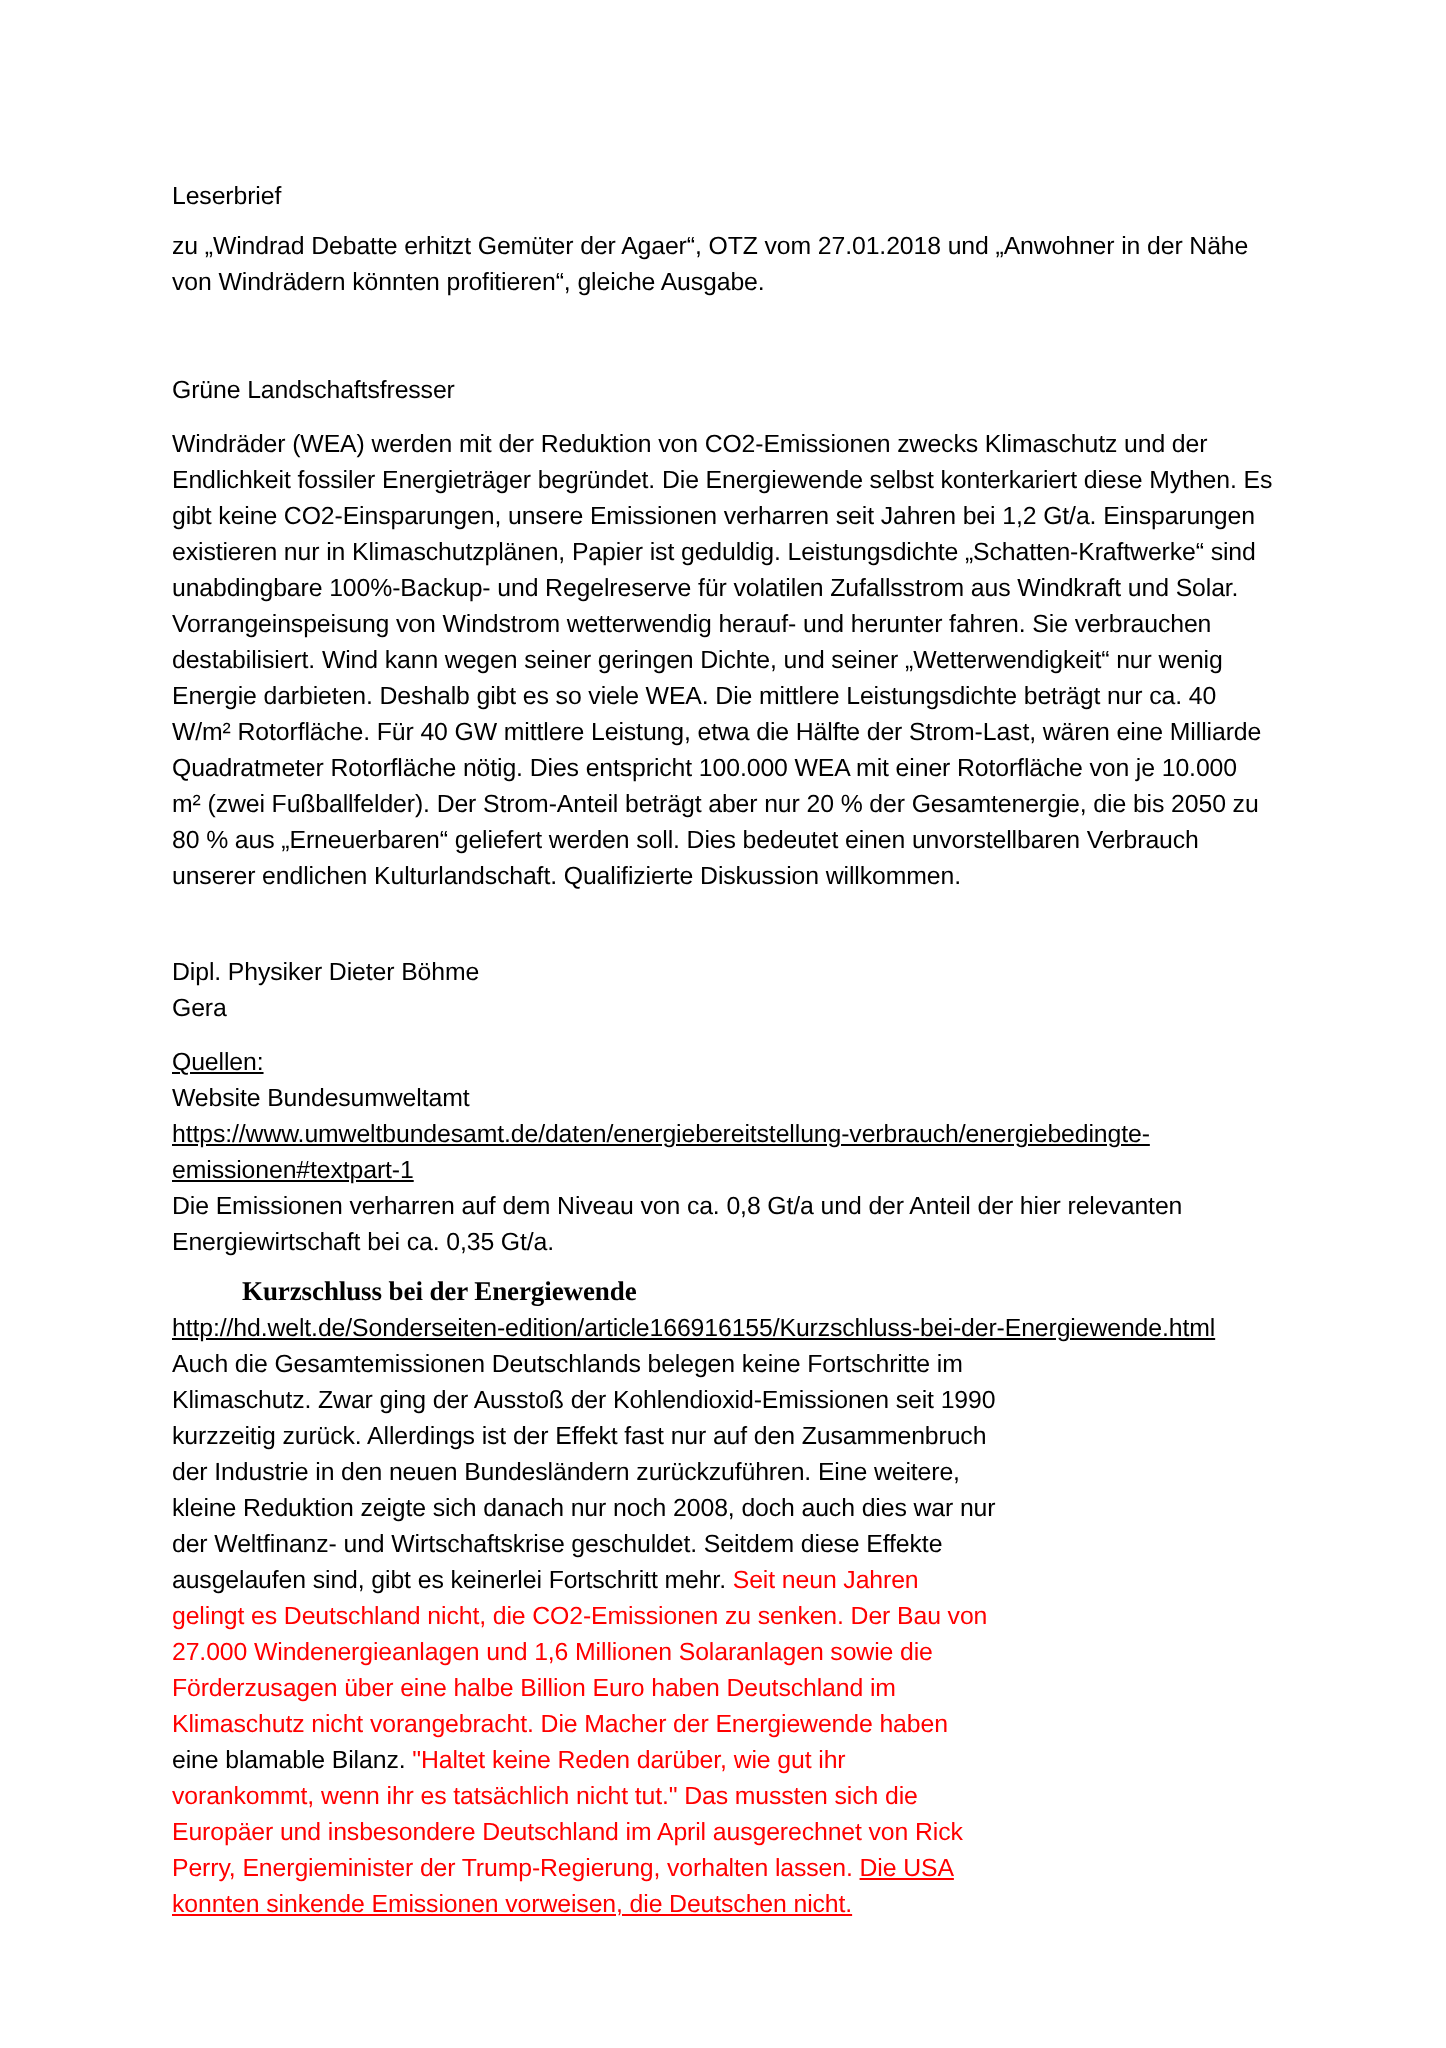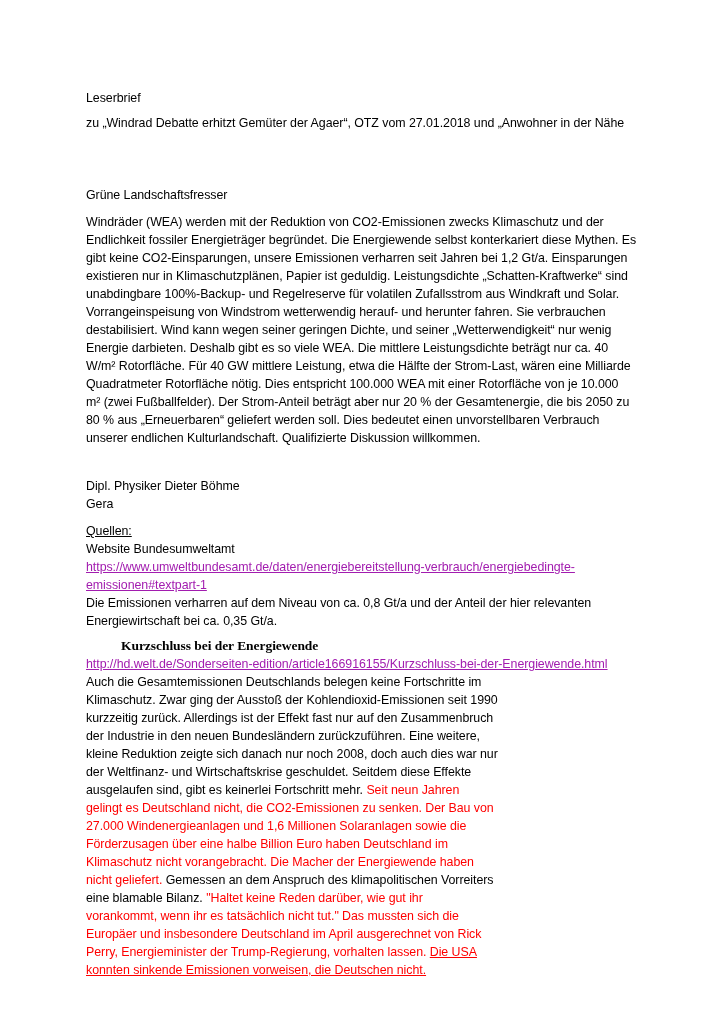--- a/index.html
+++ b/index.html
@@ -2,33 +2,34 @@
 <html><head>
 <meta charset="utf-8">
 <style>
   html, body { margin: 0; padding: 0; background: #ffffff; }
   body { width: 723px; height: 1024px; position: relative; overflow: hidden;
          font-family: "Liberation Sans", sans-serif; color: #000; }
   .page { position: absolute; left: 86px; top: 0; width: 560px; }
   .p { position: absolute; left: 0; font-size: 12.4px; line-height: 18px; white-space: nowrap; letter-spacing: -0.05px; }
   .b { font-weight: normal; }
   .serif { font-family: "Liberation Serif", serif; font-weight: bold; font-size: 13.5px; margin-left: 35px; }
-  .link { color: #a21caf; text-decoration: underline; }
+  .link { color: #000000; text-decoration: underline; }
   .red { color: #ff0000; margin-top: 16px; }
   .u { text-decoration: underline; }
   .line { display: block; height: 18px; }
 </style>
 </head>
 <body>
 
 <div class="page">
   <div class="p b" style="top:89px">Leserbrief</div>
 
   <div class="p" style="top:114px">
     <span class="line">zu „Windrad Debatte erhitzt Gemüter der Agaer“, OTZ vom 27.01.2018 und „Anwohner in der Nähe</span>
+    <span class="line">von Windrädern könnten profitieren“, gleiche Ausgabe.</span>
   </div>
 
   <div class="p b" style="top:186px">Grüne Landschaftsfresser</div>
 
   <div class="p" id="body" style="top:213px">
       <span class="line">Windräder (WEA) werden mit der Reduktion von CO2-Emissionen zwecks Klimaschutz und der</span>
       <span class="line">Endlichkeit fossiler Energieträger begründet. Die Energiewende selbst konterkariert diese Mythen. Es</span>
       <span class="line">gibt keine CO2-Einsparungen, unsere Emissionen verharren seit Jahren bei 1,2 Gt/a. Einsparungen</span>
       <span class="line">existieren nur in Klimaschutzplänen, Papier ist geduldig. Leistungsdichte „Schatten-Kraftwerke“ sind</span>
       <span class="line">unabdingbare 100%-Backup- und Regelreserve für volatilen Zufallsstrom aus Windkraft und Solar.</span>
@@ -65,20 +66,19 @@
       <span class="line"><span>Klimaschutz. Zwar ging der Ausstoß der Kohlendioxid-Emissionen seit 1990</span></span>
       <span class="line"><span>kurzzeitig zurück. Allerdings ist der Effekt fast nur auf den Zusammenbruch</span></span>
       <span class="line"><span>der Industrie in den neuen Bundesländern zurückzuführen. Eine weitere,</span></span>
       <span class="line"><span>kleine Reduktion zeigte sich danach nur noch 2008, doch auch dies war nur</span></span>
       <span class="line"><span>der Weltfinanz- und Wirtschaftskrise geschuldet. Seitdem diese Effekte</span></span>
       <span class="line"><span>ausgelaufen sind, gibt es keinerlei Fortschritt mehr. </span><span class="red">Seit neun Jahren</span></span>
       <span class="line"><span class="red">gelingt es Deutschland nicht, die CO2-Emissionen zu senken. Der Bau von</span></span>
       <span class="line"><span class="red">27.000 Windenergieanlagen und 1,6 Millionen Solaranlagen sowie die</span></span>
       <span class="line"><span class="red">Förderzusagen über eine halbe Billion Euro haben Deutschland im</span></span>
       <span class="line"><span class="red">Klimaschutz nicht vorangebracht. Die Macher der Energiewende haben</span></span>
-      <span class="line"><span class="red">nicht geliefert.</span><span> Gemessen an dem Anspruch des klimapolitischen Vorreiters</span></span>
       <span class="line"><span>eine blamable Bilanz. </span><span class="red">"Haltet keine Reden darüber, wie gut ihr</span></span>
       <span class="line"><span class="red">vorankommt, wenn ihr es tatsächlich nicht tut." Das mussten sich die</span></span>
       <span class="line"><span class="red">Europäer und insbesondere Deutschland im April ausgerechnet von Rick</span></span>
       <span class="line"><span class="red">Perry, Energieminister der Trump-Regierung, vorhalten lassen. </span><span class="red u">Die USA</span></span>
       <span class="line"><span class="red u">konnten sinkende Emissionen vorweisen, die Deutschen nicht.</span></span>
     </div>
 </div>
 
 </body></html>

